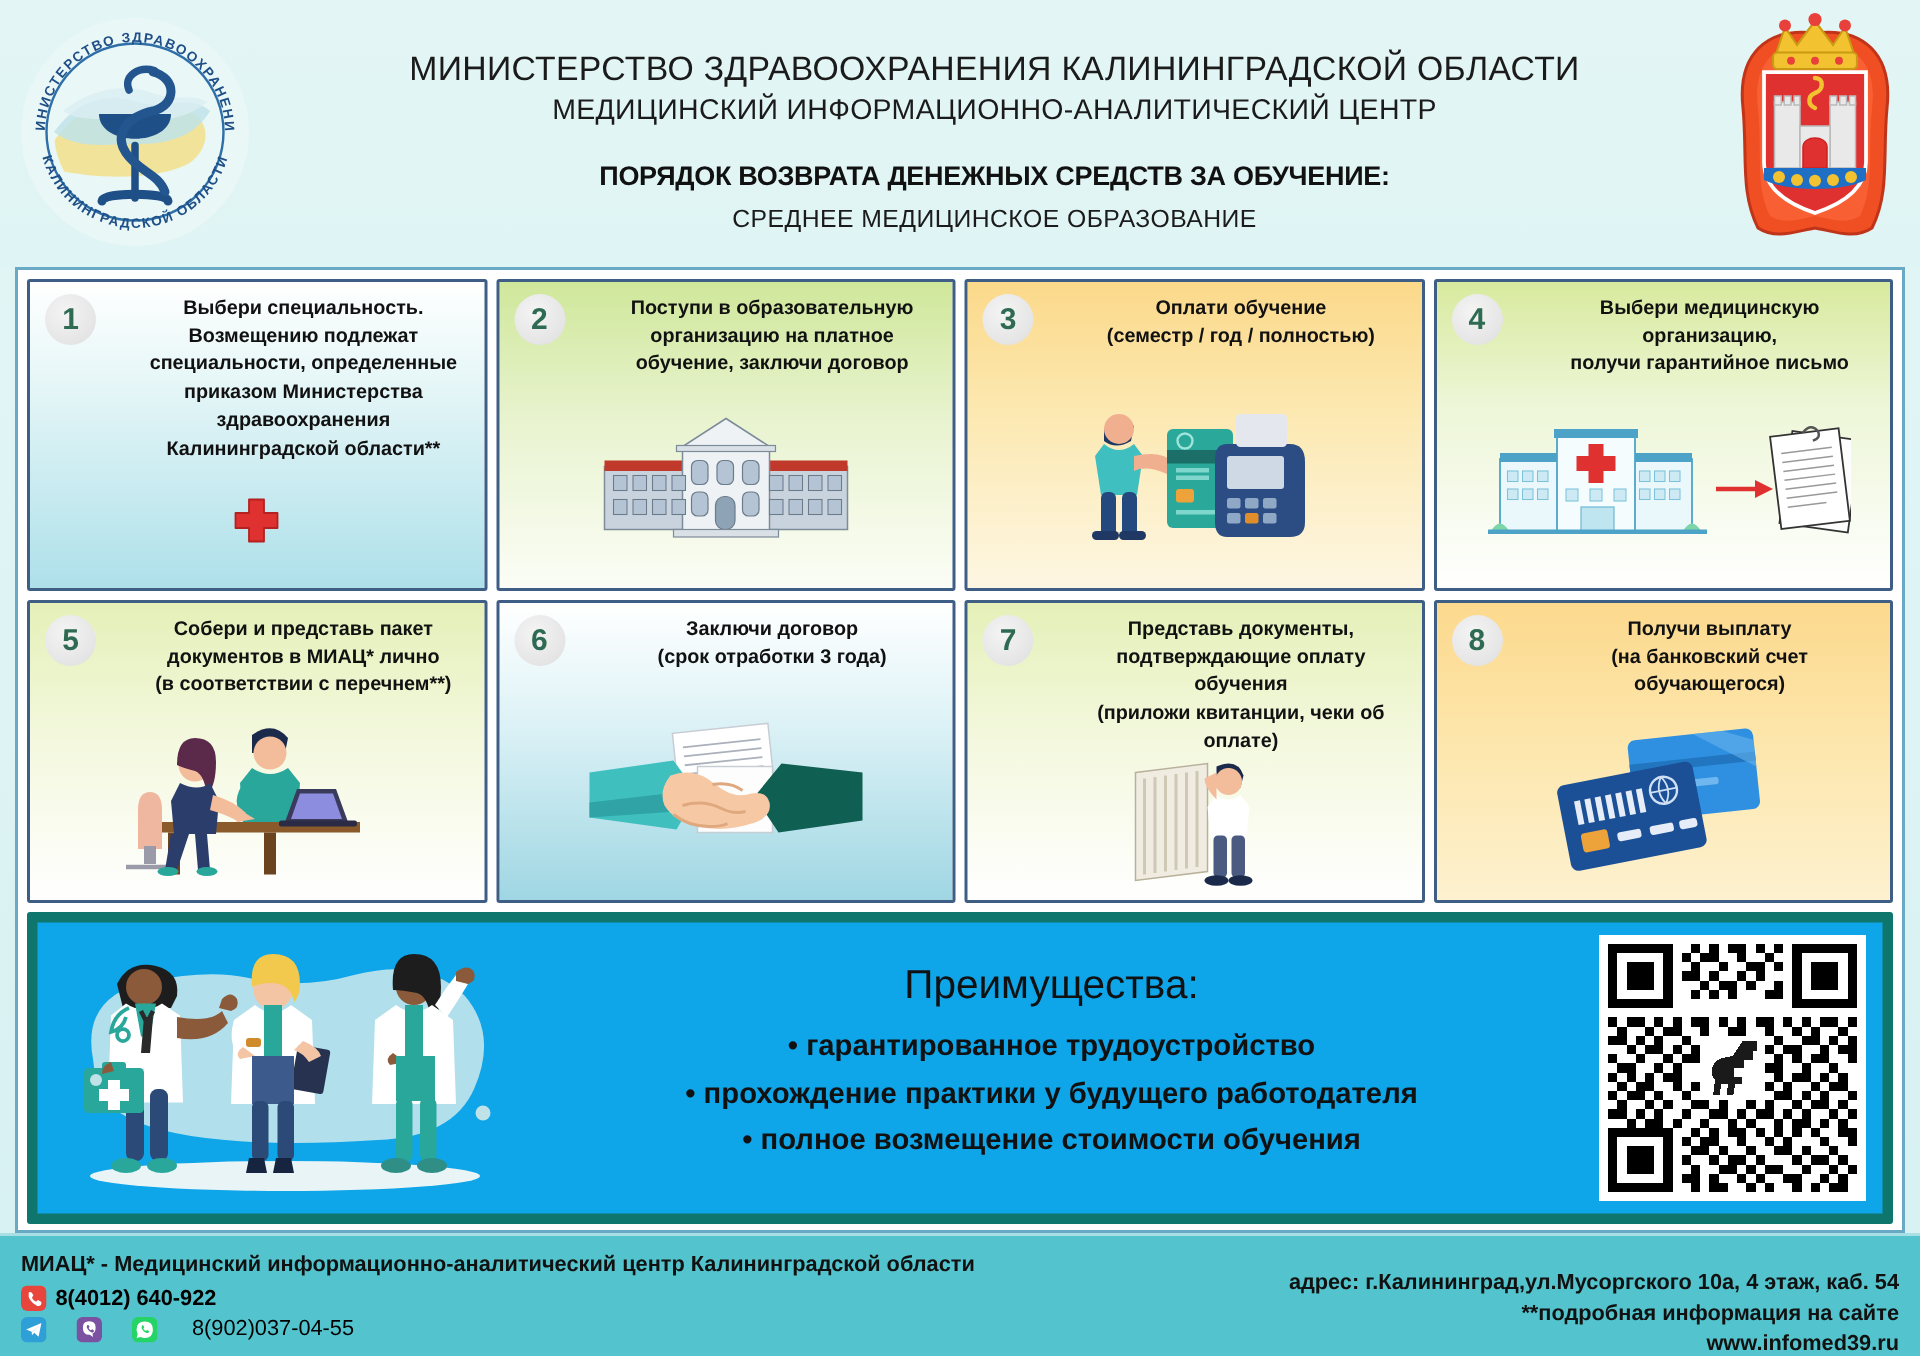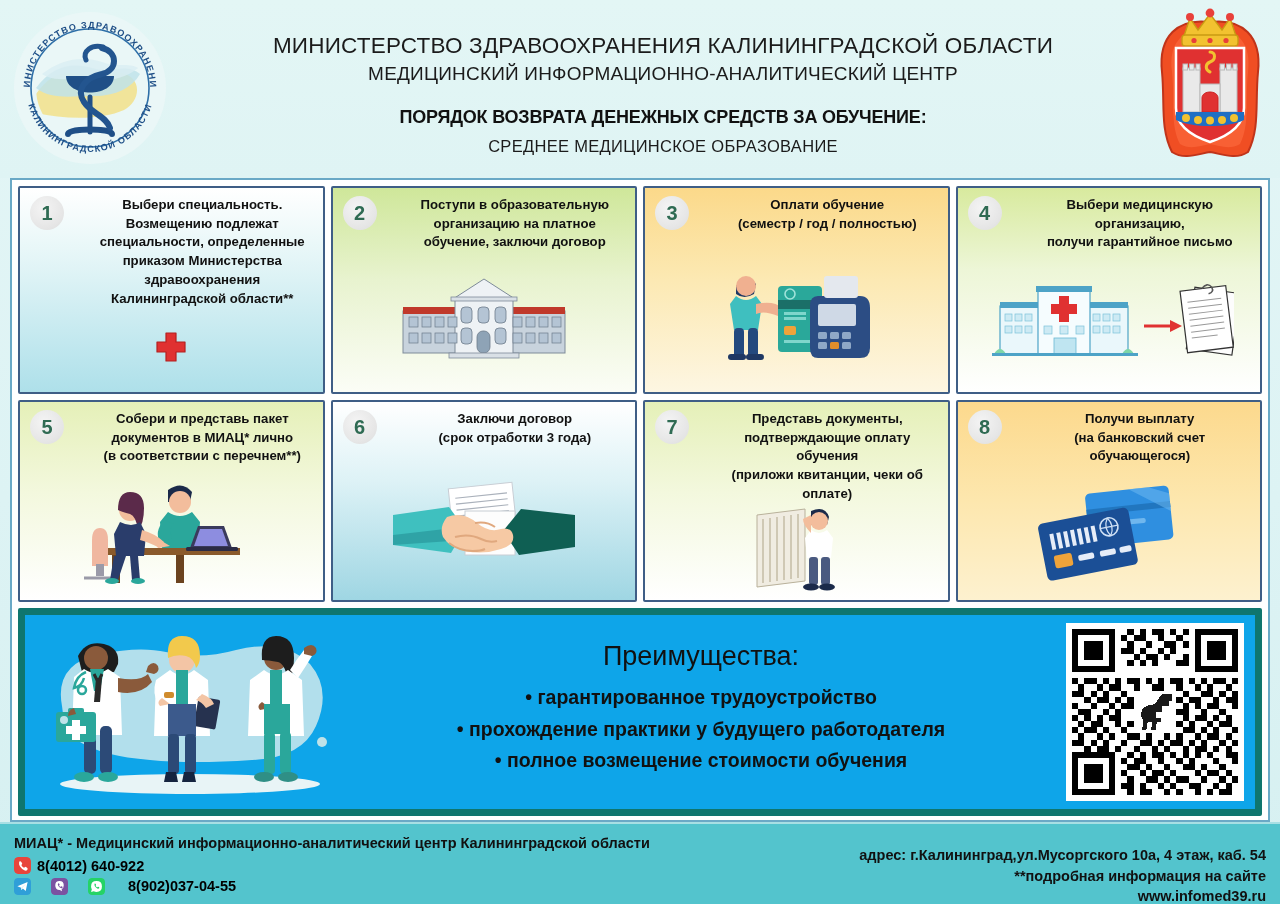--- a/index.html
+++ b/index.html
@@ -122,21 +122,21 @@
   
   .footer {
     flex: 0 0 82px; height: 82px;
     background: #53c4cd;
     display: flex; align-items: flex-start; justify-content: space-between;
     padding: 11px 14px 0 14px;
     border-top: 2px solid #a7dfe4;
   }
   .f-left { font-size: 14.5px; font-weight: 700; color: #111; line-height: 1.22; }
   .f-phone { display: flex; align-items: flex-end; gap: 6px; margin-top: 4px; font-size: 14.5px; font-weight: 700; }
-  .f-msg   { display: flex; align-items: center; gap: 20px; margin-top: 4px; font-size: 14.5px; font-weight: 700; }
+  .f-msg   { display: flex; align-items: center; gap: 20px; margin-top: 4px; font-size: 14.5px; font-weight: 400; }
   .f-right { text-align: right; font-size: 14.5px; font-weight: 700; color: #111; line-height: 1.42; margin-top: 10px; }
   .ficon { width: 17px; height: 17px; border-radius: 4px; display:inline-block; flex:0 0 auto;}
   .num-pad { margin-left: 3px; }
 </style>
 </head>
 <body>
 
 <div class="poster">
 
   <div class="header">

